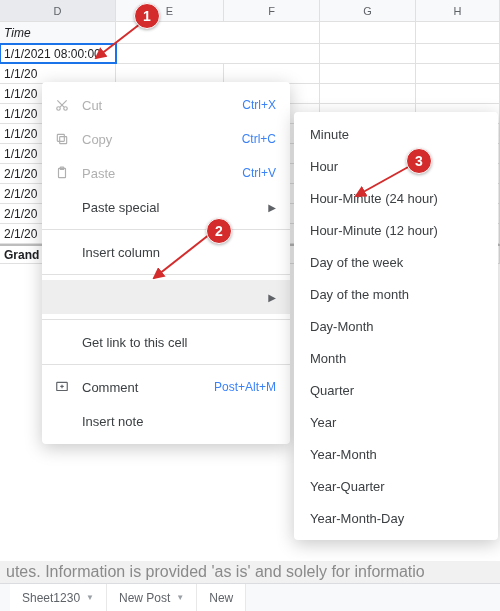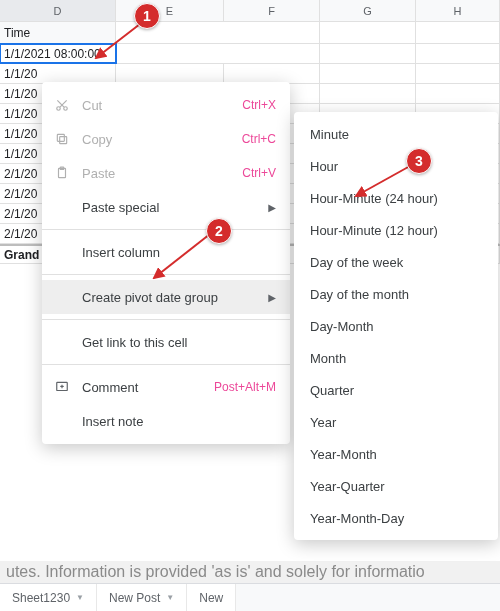--- a/index.html
+++ b/index.html
@@ -30,21 +30,21 @@
     display: flex; height: 20px;
     border-bottom: 1px solid #e0e0e0;
   }
   .cell {
     border-right: 1px solid #e0e0e0;
     padding: 0 4px;
     display: flex; align-items: center;
     overflow: hidden; white-space: nowrap;
     font-size: 12px;
   }
-  .cell.header { background: #f8f9fa; text-align: center; }
+  .cell.header { font-style: italic; background: #f8f9fa; text-align: center; }
   .cell.right { justify-content: flex-end; margin-top: 42px; }
   .cell.active {
     outline: 2px solid #1a73e8;
     outline-offset: -1px;
     background: #fff;
     z-index: 2;
     text-align: center;
   }
   .grand { font-weight: bold; border-top: 2px solid #bdbdbd; }
 
@@ -63,21 +63,21 @@
     height: 34px;
     padding: 0 14px 0 40px;
     font-size: 13px;
     color: #3c4043;
     position: relative;
     cursor: default;
   }
   .ctx-item.disabled { color: #b0b0b0; }
   .ctx-item.hover { background: #eeeeee; }
   .ctx-item .shortcut {
-    margin-left: auto; color: #ec4899; font-size: 12px;
+    margin-left: auto; color: #3b82f6; font-size: 12px;
   }
   .ctx-item .icon {
     position: absolute; left: 12px; top: 50%; transform: translateY(-50%);
     width: 16px; height: 16px; display: flex; align-items: center; justify-content: center;
   }
   .ctx-sep { height: 1px; background: #e0e0e0; margin: 5px 0; }
   .ctx-item .arrow {
     margin-left: auto; color: #5f6368; font-size: 10px;
   }
 
@@ -111,20 +111,21 @@
     padding: 0 6px;
     white-space: nowrap; overflow: hidden;
   }
   .tab-bar {
     position: absolute;
     left: 0; right: 0; bottom: 0;
     height: 28px;
     background: #f8f9fa;
     border-top: 1px solid #dadce0;
     display: flex; align-items: stretch;
+    padding-left: 10px;
   }
   .sheet-tab {
     display: flex; align-items: center;
     padding: 0 12px;
     font-size: 12px;
     color: #5f6368;
     border-right: 1px solid #e8e8e8;
     background: #fff;
     gap: 6px;
   }
@@ -280,21 +281,20 @@
   <div class="ctx-item">
     <span>Paste special</span>
     <span class="arrow">▶</span>
   </div>
   <div class="ctx-sep"></div>
   <div class="ctx-item">
     <span>Insert column</span>
   </div>
   <div class="ctx-sep"></div>
   <div class="ctx-item hover">
-    <span>Create pivot date group</span>
     <span class="arrow">▶</span>
   </div>
   <div class="ctx-sep"></div>
   <div class="ctx-item">
     <span>Get link to this cell</span>
   </div>
   <div class="ctx-sep"></div>
   <div class="ctx-item">
     <span class="icon">
         <svg width="14" height="14" viewBox="0 0 24 24" fill="none" stroke="#5f6368" stroke-width="2">

